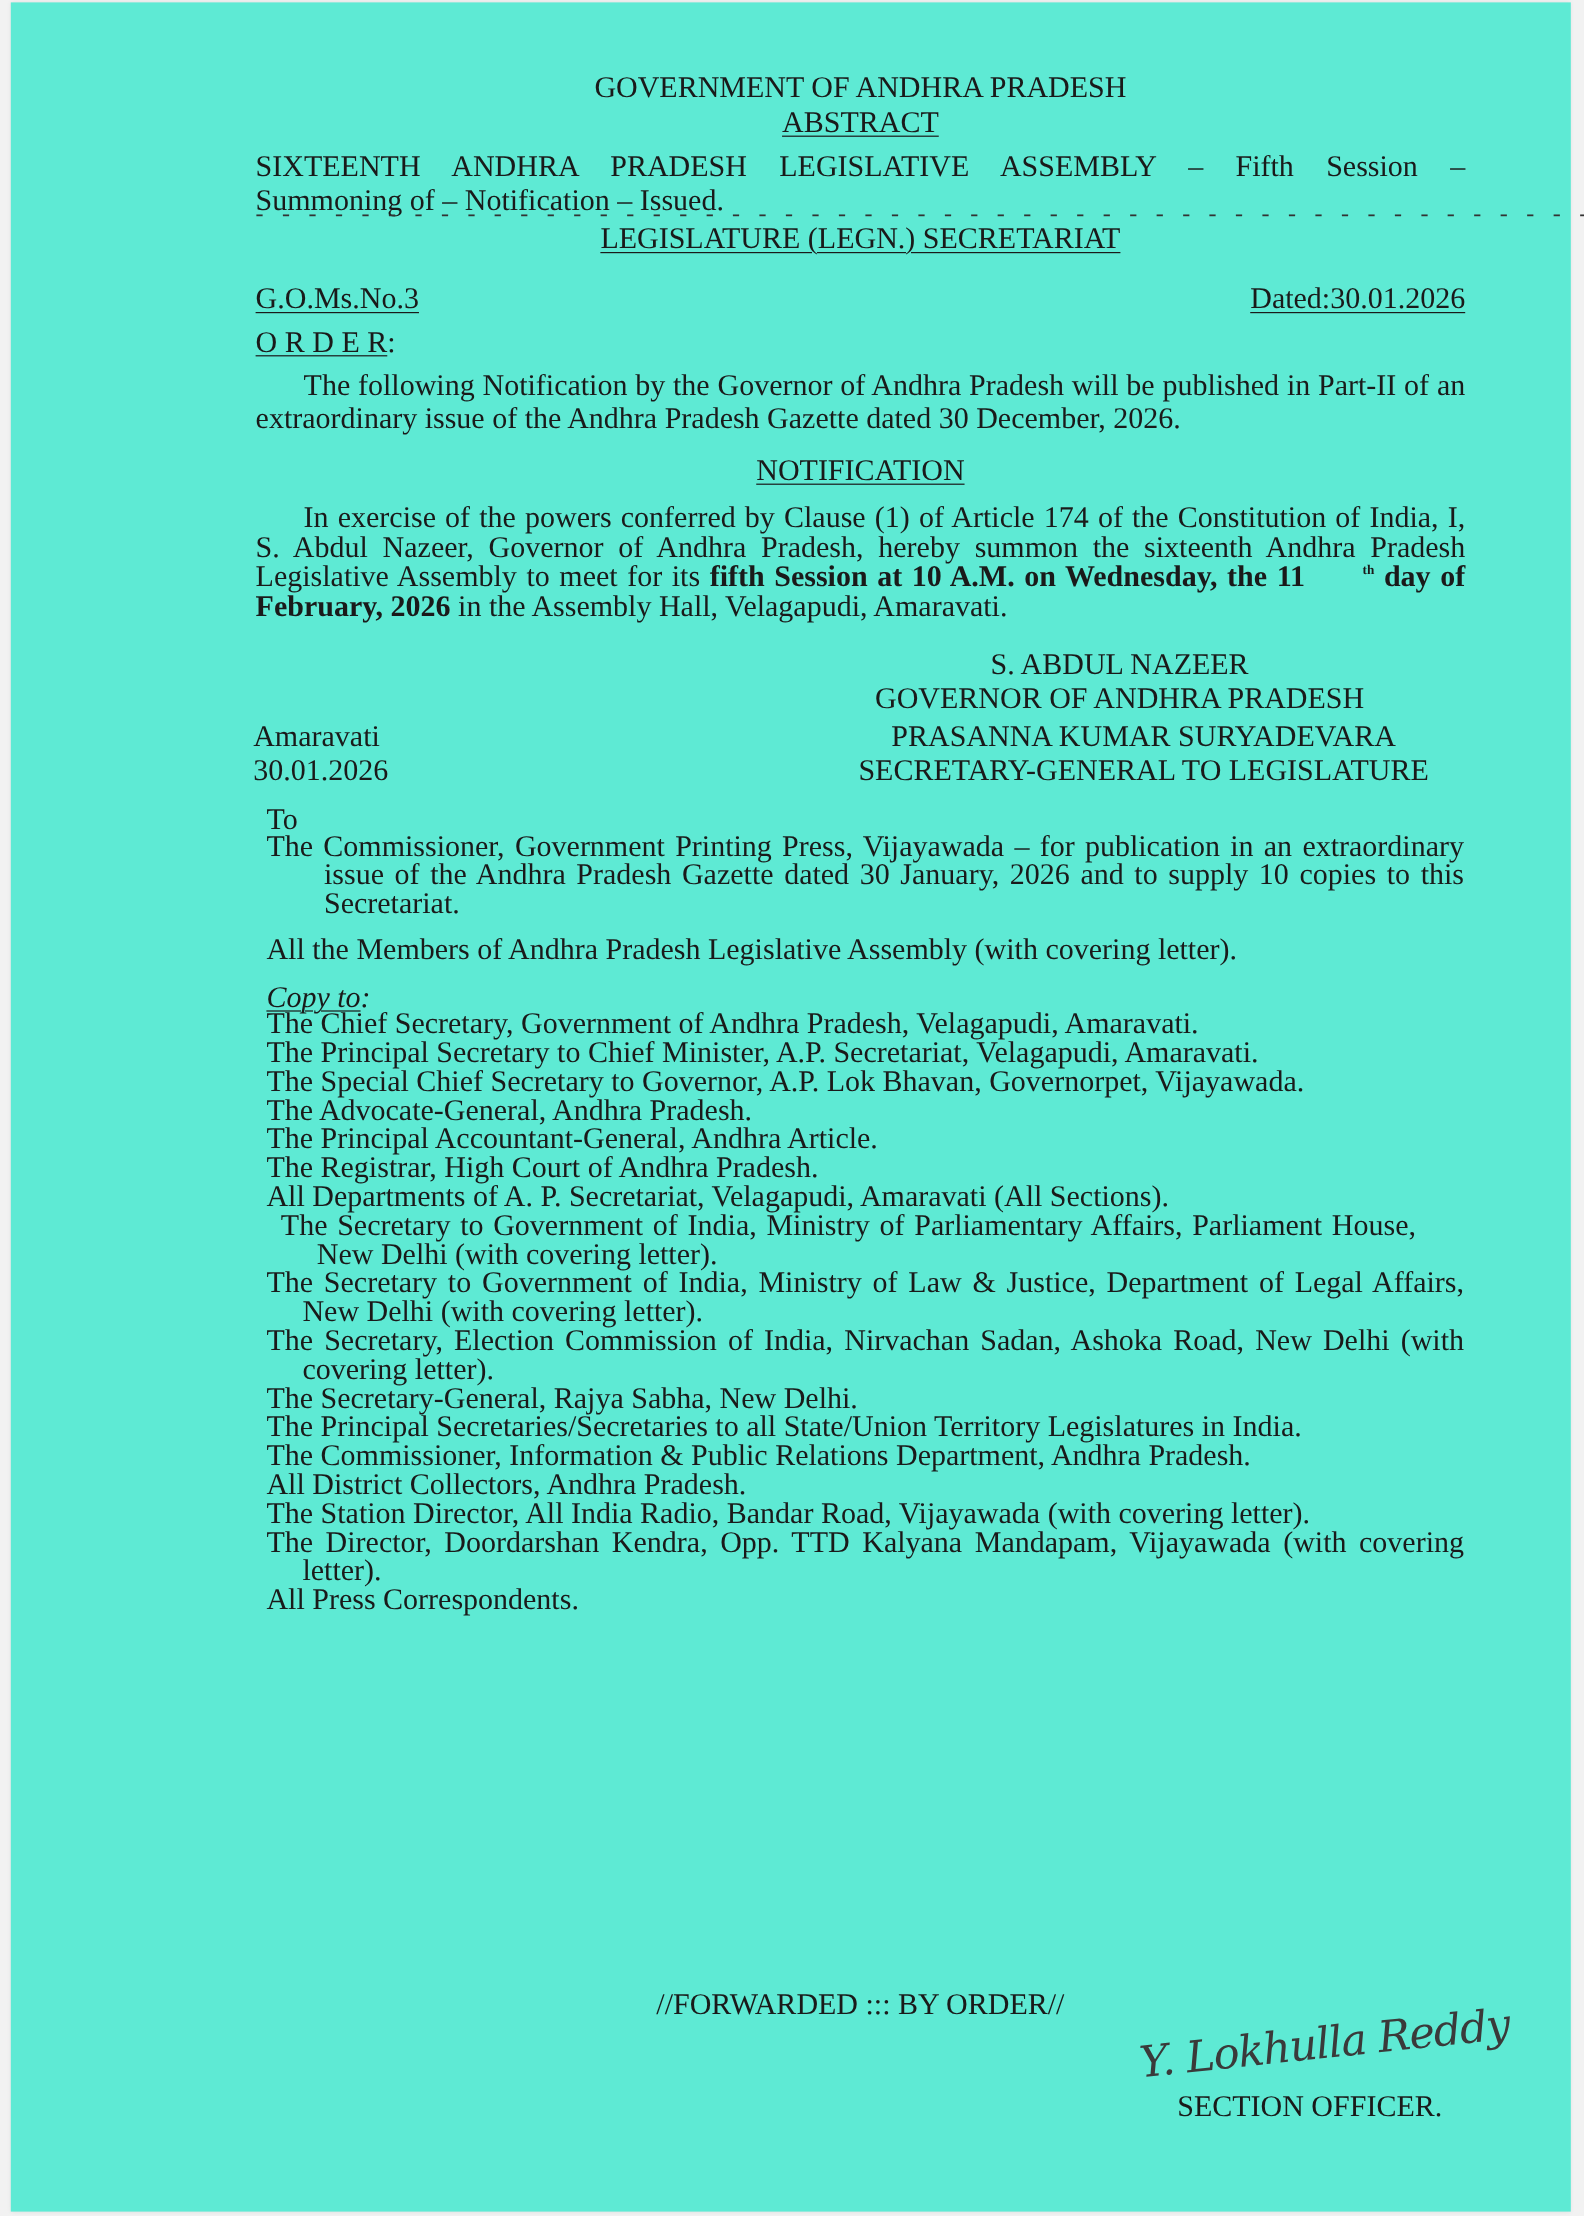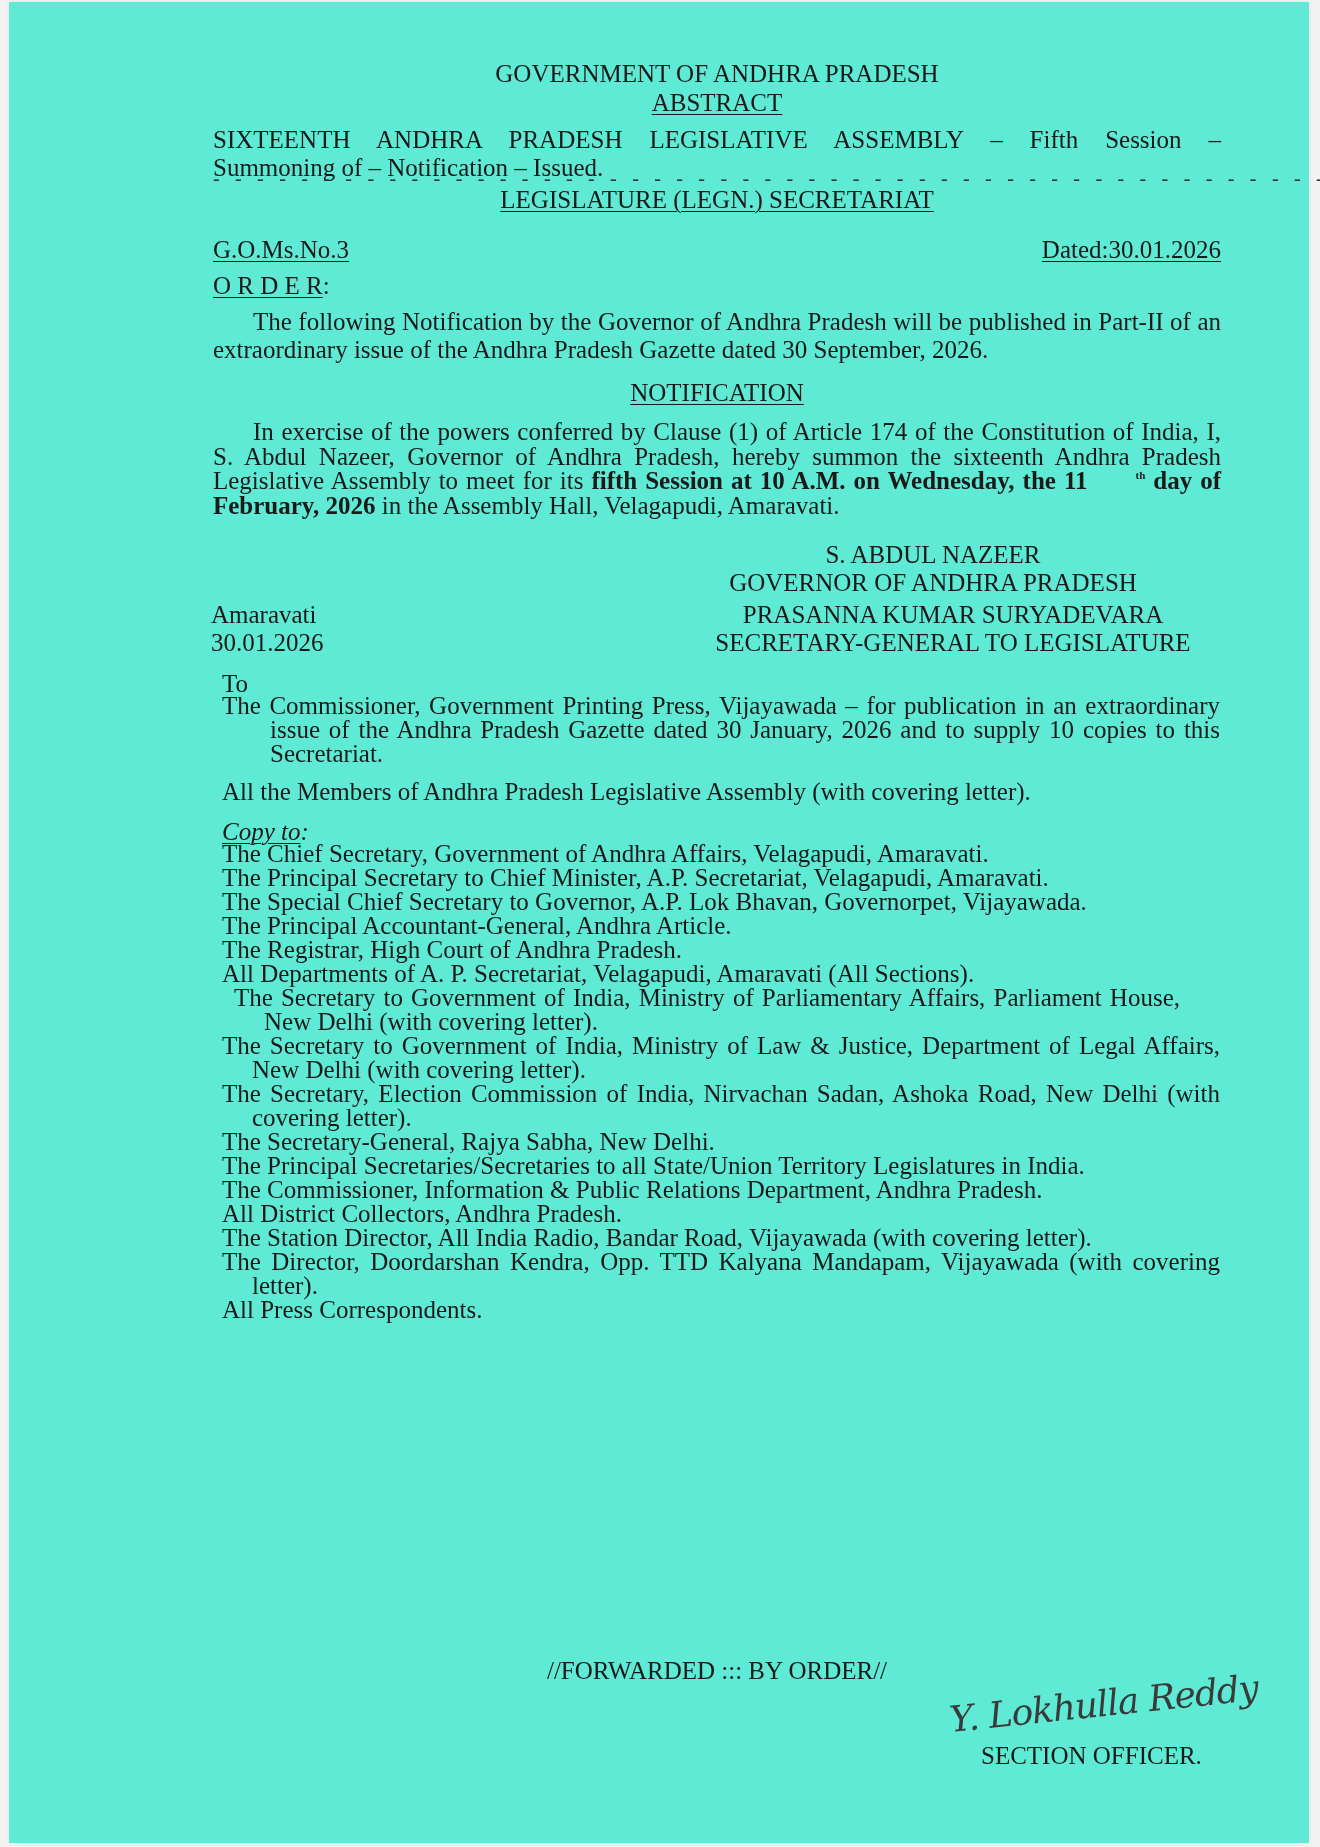--- a/index.html
+++ b/index.html
@@ -78,21 +78,21 @@
       <span class="u">LEGISLATURE (LEGN.) SECRETARIAT</span>
     </div>
 
     <div class="abs u" style="left:0; top:234px;">G.O.Ms.No.3</div>
     <div class="abs u" style="right:0; top:234px;">Dated:30.01.2026</div>
 
     <div class="abs" style="left:0; top:270px;">
       <span class="u">O R D E R</span><span>:</span>
     </div>
 
-    <div class="abs justify indent" style="left:0; top:306px; width:1008px; white-space:normal;">The following Notification by the Governor of Andhra Pradesh will be published in Part-II of an extraordinary issue of the Andhra Pradesh Gazette dated 30 September, 2026.</div>
+    <div class="abs justify indent" style="left:0; top:306px; width:1008px; white-space:normal;">The following Notification by the Governor of Andhra Pradesh will be published in Part-II of an extraordinary issue of the Andhra Pradesh Gazette dated 30 December, 2026.</div>
 
     <div class="abs center" style="left:0; top:377px; width:1008px;">
       <span class="u">NOTIFICATION</span>
     </div>
 
     <div class="abs justify" style="left:0; top:418px; width:1008px; white-space:normal; text-indent:40px; line-height:24.5px;"><span>In exercise of the powers conferred by Clause (1) of Article 174 of the Constitution of India, I, S. Abdul Nazeer, Governor of Andhra Pradesh, hereby summon the sixteenth Andhra Pradesh Legislative Assembly to meet for its </span><span class="bold"><span>fifth Session at 10 A.M. on Wednesday, the 11</span><sup>th</sup><span> day of February, 2026</span></span><span> in the Assembly Hall, Velagapudi, Amaravati.</span></div>
 
     <div class="abs center" style="left:500px; top:539px; width:440px;">
       <div>S. ABDUL NAZEER</div>
       <div>GOVERNOR OF ANDHRA PRADESH</div>
@@ -109,23 +109,24 @@
 
     <div class="abs" style="left:9px; top:668px;">To</div>
     <div class="abs justify" style="left:9px; top:692px; width:998px; white-space:normal; padding-left:48px; text-indent:-48px; box-sizing:border-box; line-height:24px;">The Commissioner, Government Printing Press, Vijayawada – for publication in an extraordinary issue of the Andhra Pradesh Gazette dated 30 January, 2026 and to supply 10 copies to this Secretariat.</div>
     <div class="abs" style="left:9px; top:776px;">All the Members of Andhra Pradesh Legislative Assembly (with covering letter).</div>
 
     <div class="abs" style="left:9px; top:816px;font-style:italic;">
       <span class="u">Copy to</span><span>:</span>
     </div>
 
     <div class="abs" style="left:9px; top:840px; width:998px; white-space:normal; line-height:24px;">
-      <div class="line">The Chief Secretary, Government of Andhra Affairs, Velagapudi, Amaravati.</div>
+      <div class="line">The Chief Secretary, Government of Andhra Pradesh, Velagapudi, Amaravati.</div>
       <div class="line">The Principal Secretary to Chief Minister, A.P. Secretariat, Velagapudi, Amaravati.</div>
       <div class="line">The Special Chief Secretary to Governor, A.P. Lok Bhavan, Governorpet, Vijayawada.</div>
+      <div class="line">The Advocate-General, Andhra Pradesh.</div>
       <div class="line">The Principal Accountant-General, Andhra Article.</div>
       <div class="line">The Registrar, High Court of Andhra Pradesh.</div>
       <div class="line">All Departments of A. P. Secretariat, Velagapudi, Amaravati (All Sections).</div>
       <div class="line justify" style="padding-left:30px; text-indent:-30px; padding-right:40px;margin-left:12px;">The Secretary to Government of India, Ministry of Parliamentary Affairs, Parliament House, New Delhi (with covering letter).</div>
       <div class="line justify" style="padding-left:30px; text-indent:-30px;">The Secretary to Government of India, Ministry of Law &amp; Justice, Department of Legal Affairs, New Delhi (with covering letter).</div>
       <div class="line justify" style="padding-left:30px; text-indent:-30px;">The Secretary, Election Commission of India, Nirvachan Sadan, Ashoka Road, New Delhi (with covering letter).</div>
       <div class="line">The Secretary-General, Rajya Sabha, New Delhi.</div>
       <div class="line justify" style="padding-left:30px; text-indent:-30px;">The Principal Secretaries/Secretaries to all State/Union Territory Legislatures in India.</div>
       <div class="line">The Commissioner, Information &amp; Public Relations Department, Andhra Pradesh.</div>
       <div class="line">All District Collectors, Andhra Pradesh.</div>

